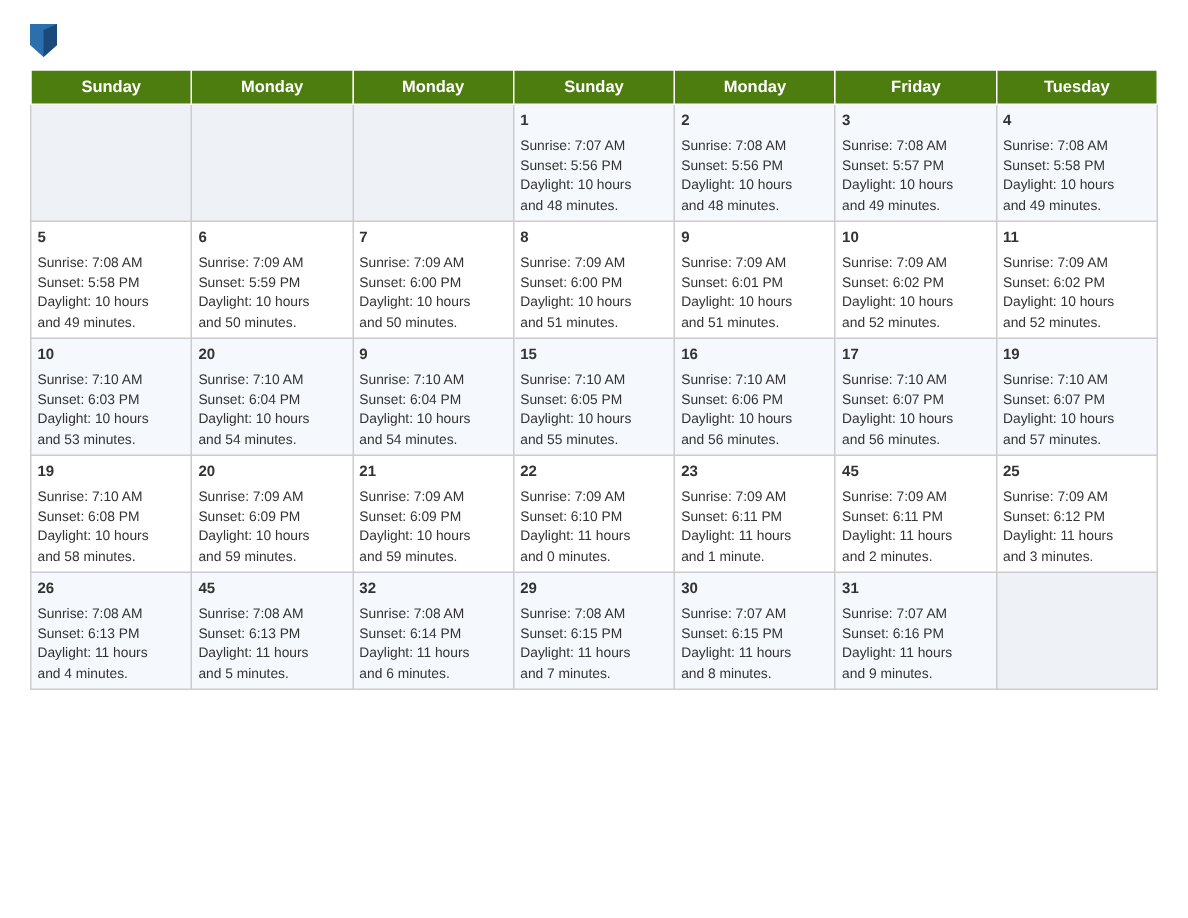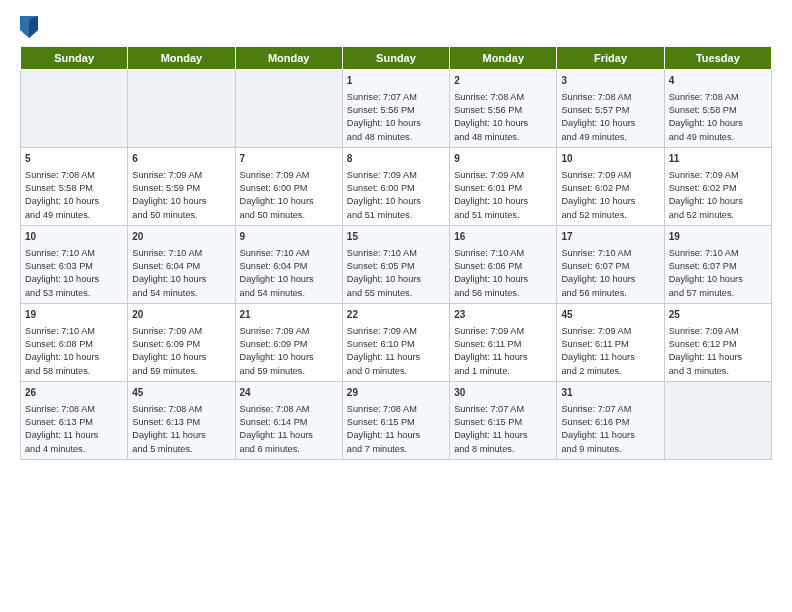--- a/index.html
+++ b/index.html
@@ -163,21 +163,21 @@
           <td><span class="day-num">20</span>Sunrise: 7:09 AM<br>Sunset: 6:09 PM<br>Daylight: 10 hours<br>and 59 minutes.</td>
           <td><span class="day-num">21</span>Sunrise: 7:09 AM<br>Sunset: 6:09 PM<br>Daylight: 10 hours<br>and 59 minutes.</td>
           <td><span class="day-num">22</span>Sunrise: 7:09 AM<br>Sunset: 6:10 PM<br>Daylight: 11 hours<br>and 0 minutes.</td>
           <td><span class="day-num">23</span>Sunrise: 7:09 AM<br>Sunset: 6:11 PM<br>Daylight: 11 hours<br>and 1 minute.</td>
           <td><span class="day-num">45</span>Sunrise: 7:09 AM<br>Sunset: 6:11 PM<br>Daylight: 11 hours<br>and 2 minutes.</td>
           <td><span class="day-num">25</span>Sunrise: 7:09 AM<br>Sunset: 6:12 PM<br>Daylight: 11 hours<br>and 3 minutes.</td>
         </tr>
         <tr>
           <td><span class="day-num">26</span>Sunrise: 7:08 AM<br>Sunset: 6:13 PM<br>Daylight: 11 hours<br>and 4 minutes.</td>
           <td><span class="day-num">45</span>Sunrise: 7:08 AM<br>Sunset: 6:13 PM<br>Daylight: 11 hours<br>and 5 minutes.</td>
-          <td><span class="day-num">24</span>Sunrise: 7:08 AM<br>Sunset: 6:14 PM<br>Daylight: 11 hours<br>and 6 minutes.</td>
+          <td><span class="day-num">32</span>Sunrise: 7:08 AM<br>Sunset: 6:14 PM<br>Daylight: 11 hours<br>and 6 minutes.</td>
           <td><span class="day-num">29</span>Sunrise: 7:08 AM<br>Sunset: 6:15 PM<br>Daylight: 11 hours<br>and 7 minutes.</td>
           <td><span class="day-num">30</span>Sunrise: 7:07 AM<br>Sunset: 6:15 PM<br>Daylight: 11 hours<br>and 8 minutes.</td>
           <td><span class="day-num">31</span>Sunrise: 7:07 AM<br>Sunset: 6:16 PM<br>Daylight: 11 hours<br>and 9 minutes.</td>
           <td class="empty-cell"></td>
         </tr>
       </tbody>
   </table>
 </div>
 
 </body></html>

